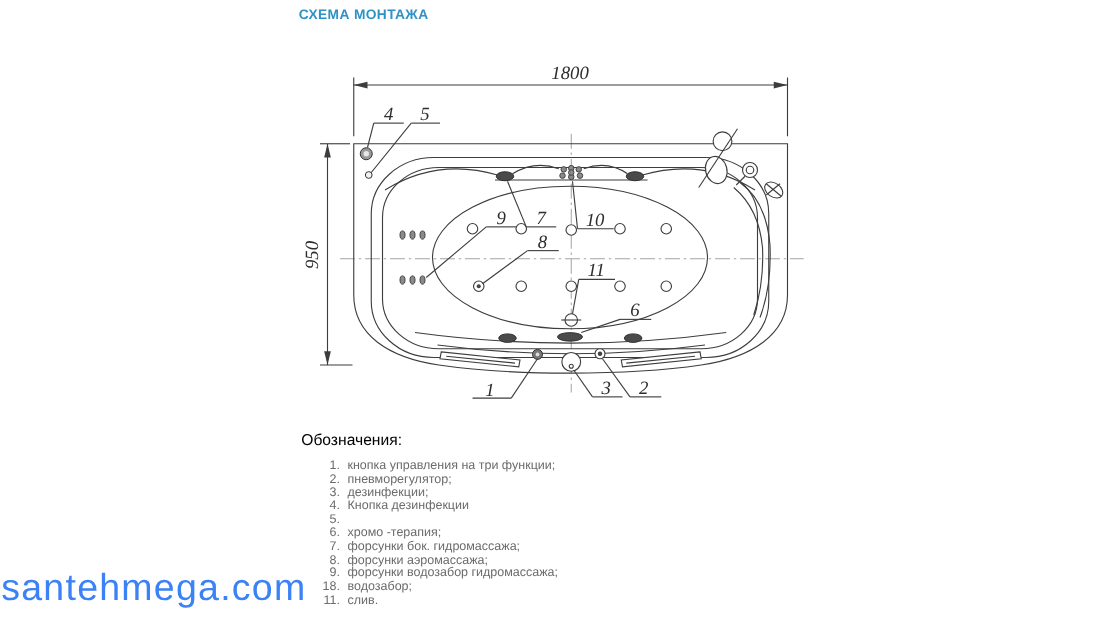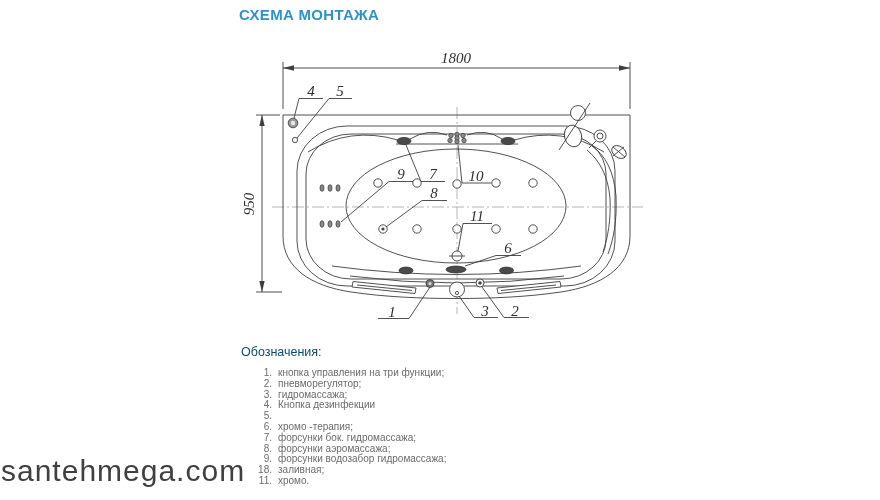--- a/index.html
+++ b/index.html
@@ -1,26 +1,26 @@
 <!DOCTYPE html>
 <html><head>
 <meta charset="utf-8">
 <style>
   html,body{margin:0;padding:0;background:#ffffff;}
   #canvas{position:relative;width:880px;height:500px;background:#ffffff;overflow:hidden;
           font-family:"Liberation Sans",sans-serif;}
-  .page-title{position:absolute;left:239px;top:6px;font-size:15px;font-weight:bold;
+  .page-title{position:absolute;left:239px;top:6px;font-size:11px;font-weight:bold;
               letter-spacing:.3px;color:#2F92C7;}
-  .legend-heading{position:absolute;left:241px;top:345px;font-size:12.5px;color:#0c4a6e;}
+  .legend-heading{position:absolute;left:241px;top:345px;font-size:12.5px;color:#000000;}
   .legend-list{position:absolute;left:240px;top:368px;font-size:10px;color:#6B6B6B;}
   .legend-row{display:flex;height:10.8px;line-height:10.8px;}
   .legend-num{width:32px;text-align:right;margin-right:6px;}
   .legend-text{white-space:nowrap;}
   .watermark{position:absolute;left:1px;top:454px;font-size:30px;letter-spacing:1px;
-             color:#404040;}
+             color:#3b82f6;}
   svg#diagram{position:absolute;left:0;top:0;}
   .ln{stroke:#3D3D3D;stroke-width:0.9;fill:none;}
   .lnf{stroke:#3D3D3D;stroke-width:0.9;fill:#ffffff;}
   .dark{stroke:#333333;stroke-width:0.8;fill:#4A4A4A;}
   .midgray{stroke:#444444;stroke-width:0.8;fill:#8A8A8A;}
   .cl{stroke:#A3A3A3;stroke-width:0.8;fill:none;stroke-dasharray:12 3 2 3;}
   .arrow{fill:#3D3D3D;stroke:none;}
   .co{font:italic 15px "Liberation Serif",serif;fill:#2E2E2E;}
   .dim{font:italic 15px "Liberation Serif",serif;fill:#2E2E2E;}
 </style>
@@ -216,21 +216,21 @@
     <div class="legend-row">
         <span class="legend-num">1.</span>
         <span class="legend-text">кнопка управления на три функции;</span>
       </div>
     <div class="legend-row">
         <span class="legend-num">2.</span>
         <span class="legend-text">пневморегулятор;</span>
       </div>
     <div class="legend-row">
         <span class="legend-num">3.</span>
-        <span class="legend-text">гидромассажа;</span>
+        <span class="legend-text">дезинфекции;</span>
       </div>
     <div class="legend-row">
         <span class="legend-num">4.</span>
         <span class="legend-text">Кнопка дезинфекции</span>
       </div>
     <div class="legend-row">
         <span class="legend-num">5.</span>
       </div>
     <div class="legend-row">
         <span class="legend-num">6.</span>
@@ -243,23 +243,23 @@
     <div class="legend-row">
         <span class="legend-num">8.</span>
         <span class="legend-text">форсунки аэромассажа;</span>
       </div>
     <div class="legend-row">
         <span class="legend-num">9.</span>
         <span class="legend-text">форсунки водозабор гидромассажа;</span>
       </div>
     <div class="legend-row">
         <span class="legend-num">18.</span>
-        <span class="legend-text">заливная;</span>
+        <span class="legend-text">водозабор;</span>
       </div>
     <div class="legend-row">
         <span class="legend-num">11.</span>
-        <span class="legend-text">хромо.</span>
+        <span class="legend-text">слив.</span>
       </div>
   </div>
 
   <div class="watermark">santehmega.com</div>
 
 </div>
 
 </body></html>

